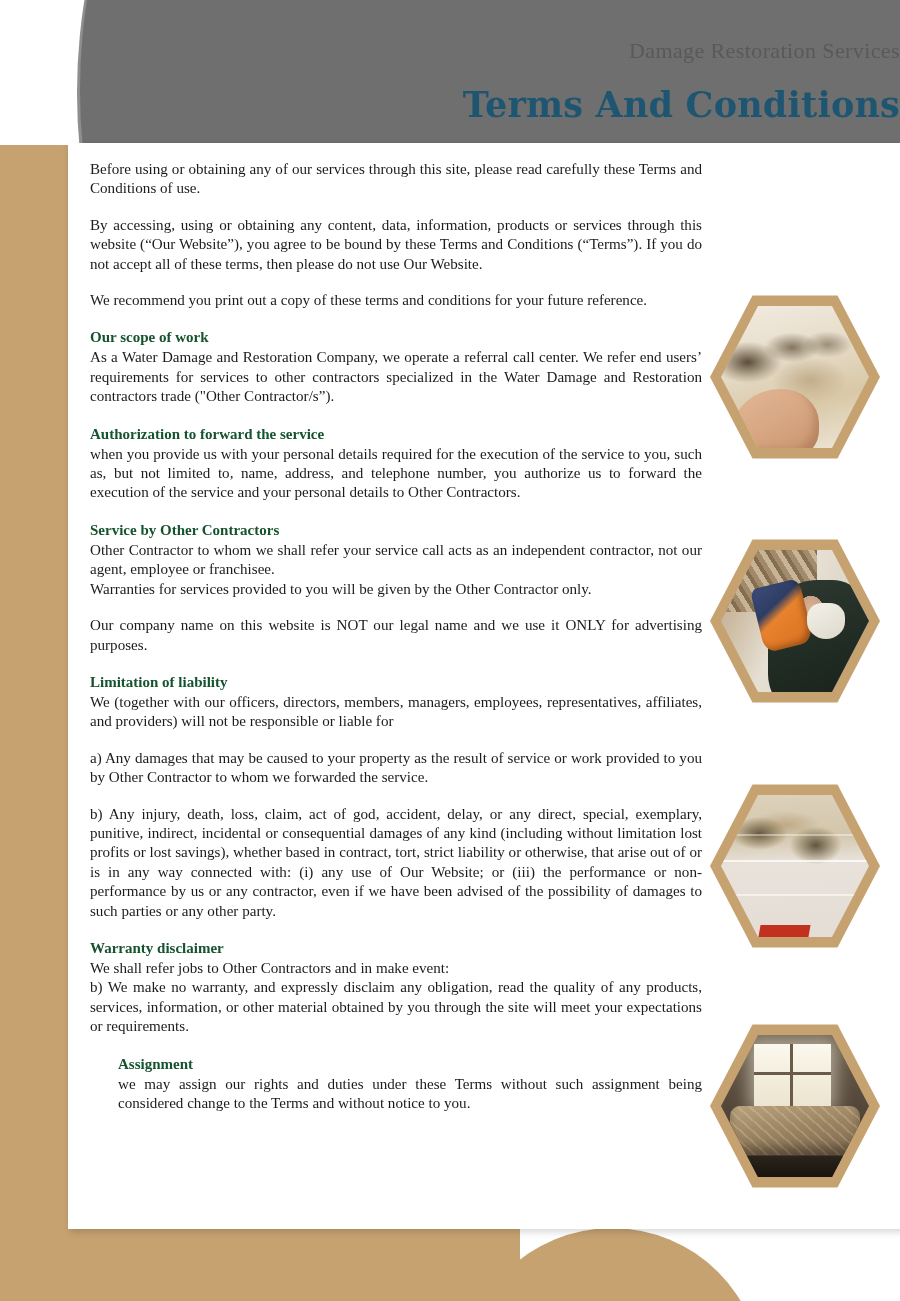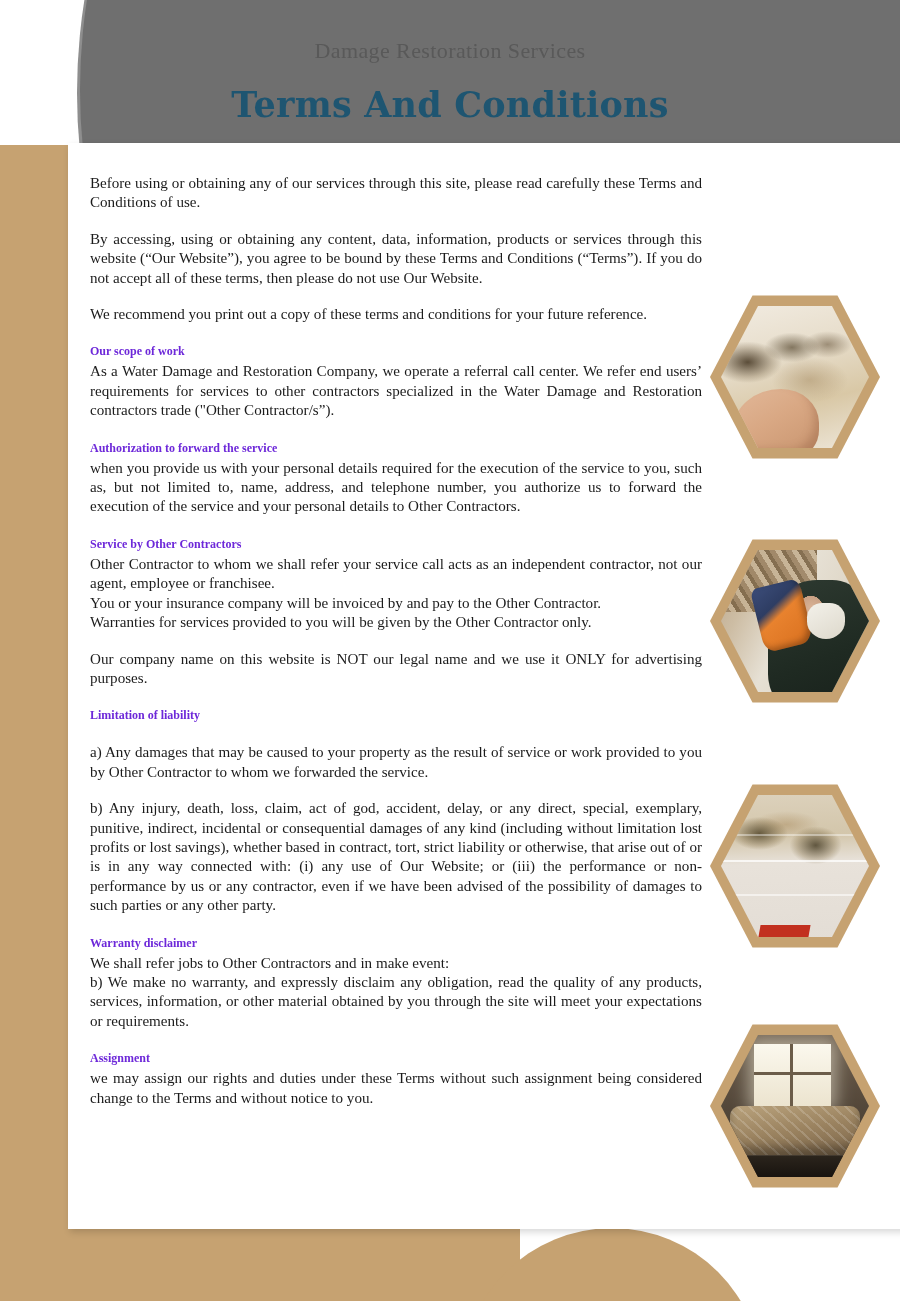--- a/index.html
+++ b/index.html
@@ -82,21 +82,21 @@
   }
 
   
 
   .header {
     position: absolute;
     left: 0;
     top: 0;
     width: 900px;
     z-index: 8;
-    text-align: center;
+    text-align: right;
     padding-top: 38px;
   }
 
   .eyebrow {
     font-family: "Liberation Serif", serif;
     font-size: 22px;
     color: #595959;
     letter-spacing: 0.4px;
     line-height: 1.2;
   }
@@ -109,38 +109,38 @@
     letter-spacing: 0.2px;
     margin-top: 22px;
     line-height: 1.1;
   }
 
   
 
   .body-col {
     position: absolute;
     left: 90px;
-    top: 174px;
+    top: 160px;
     width: 612px;
     z-index: 9;
     font-family: "Liberation Serif", serif;
     font-size: 15.1px;
     line-height: 19.4px;
     color: #1b1b1b;
     text-align: justify;
   }
 
   .blk { margin-bottom: 17px; }
-  .blk.tight { margin-bottom: 0; }
+  .blk.tight { margin-bottom: 0; margin-left: 28px; }
 
   .sec-head {
     font-weight: bold;
-    font-size: 12px;
+    font-size: 15px;
     line-height: 21px;
-    color: #6d28d9;
+    color: #14532d;
   }
 
   .para { display: block; }
 
   
 
   .hex {
     position: absolute;
     width: 170px;
     height: 170px;
@@ -337,30 +337,30 @@
     </div>
 
     <div class="blk">
       <div class="sec-head">Authorization to forward the service</div>
       <span class="para">when you provide us with your personal details required for the execution of the service to you, such as, but not limited to, name, address, and telephone number, you authorize us to forward the execution of the service and your personal details to Other Contractors.</span>
     </div>
 
     <div class="blk">
       <div class="sec-head">Service by Other Contractors</div>
       <span class="para">Other Contractor to whom we shall refer your service call acts as an independent contractor, not our agent, employee or franchisee.</span>
-      <span class="para">You or your insurance company will be invoiced by and pay to the Other Contractor.</span>
       <span class="para">Warranties for services provided to you will be given by the Other Contractor only.</span>
     </div>
 
     <div class="blk">
       <span class="para">Our company name on this website is NOT our legal name and we use it ONLY for advertising purposes.</span>
     </div>
 
     <div class="blk">
       <div class="sec-head">Limitation of liability</div>
+      <span class="para">We (together with our officers, directors, members, managers, employees, representatives, affiliates, and providers) will not be responsible or liable for</span>
     </div>
 
     <div class="blk">
       <span class="para">a) Any damages that may be caused to your property as the result of service or work provided to you by Other Contractor to whom we forwarded the service.</span>
     </div>
 
     <div class="blk">
       <span class="para">b) Any injury, death, loss, claim, act of god, accident, delay, or any direct, special, exemplary, punitive, indirect, incidental or consequential damages of any kind (including without limitation lost profits or lost savings), whether based in contract, tort, strict liability or otherwise, that arise out of or is in any way connected with: (i) any use of Our Website; or (iii) the performance or non-performance by us or any contractor, even if we have been advised of the possibility of damages to such parties or any other party.</span>
     </div>
 

